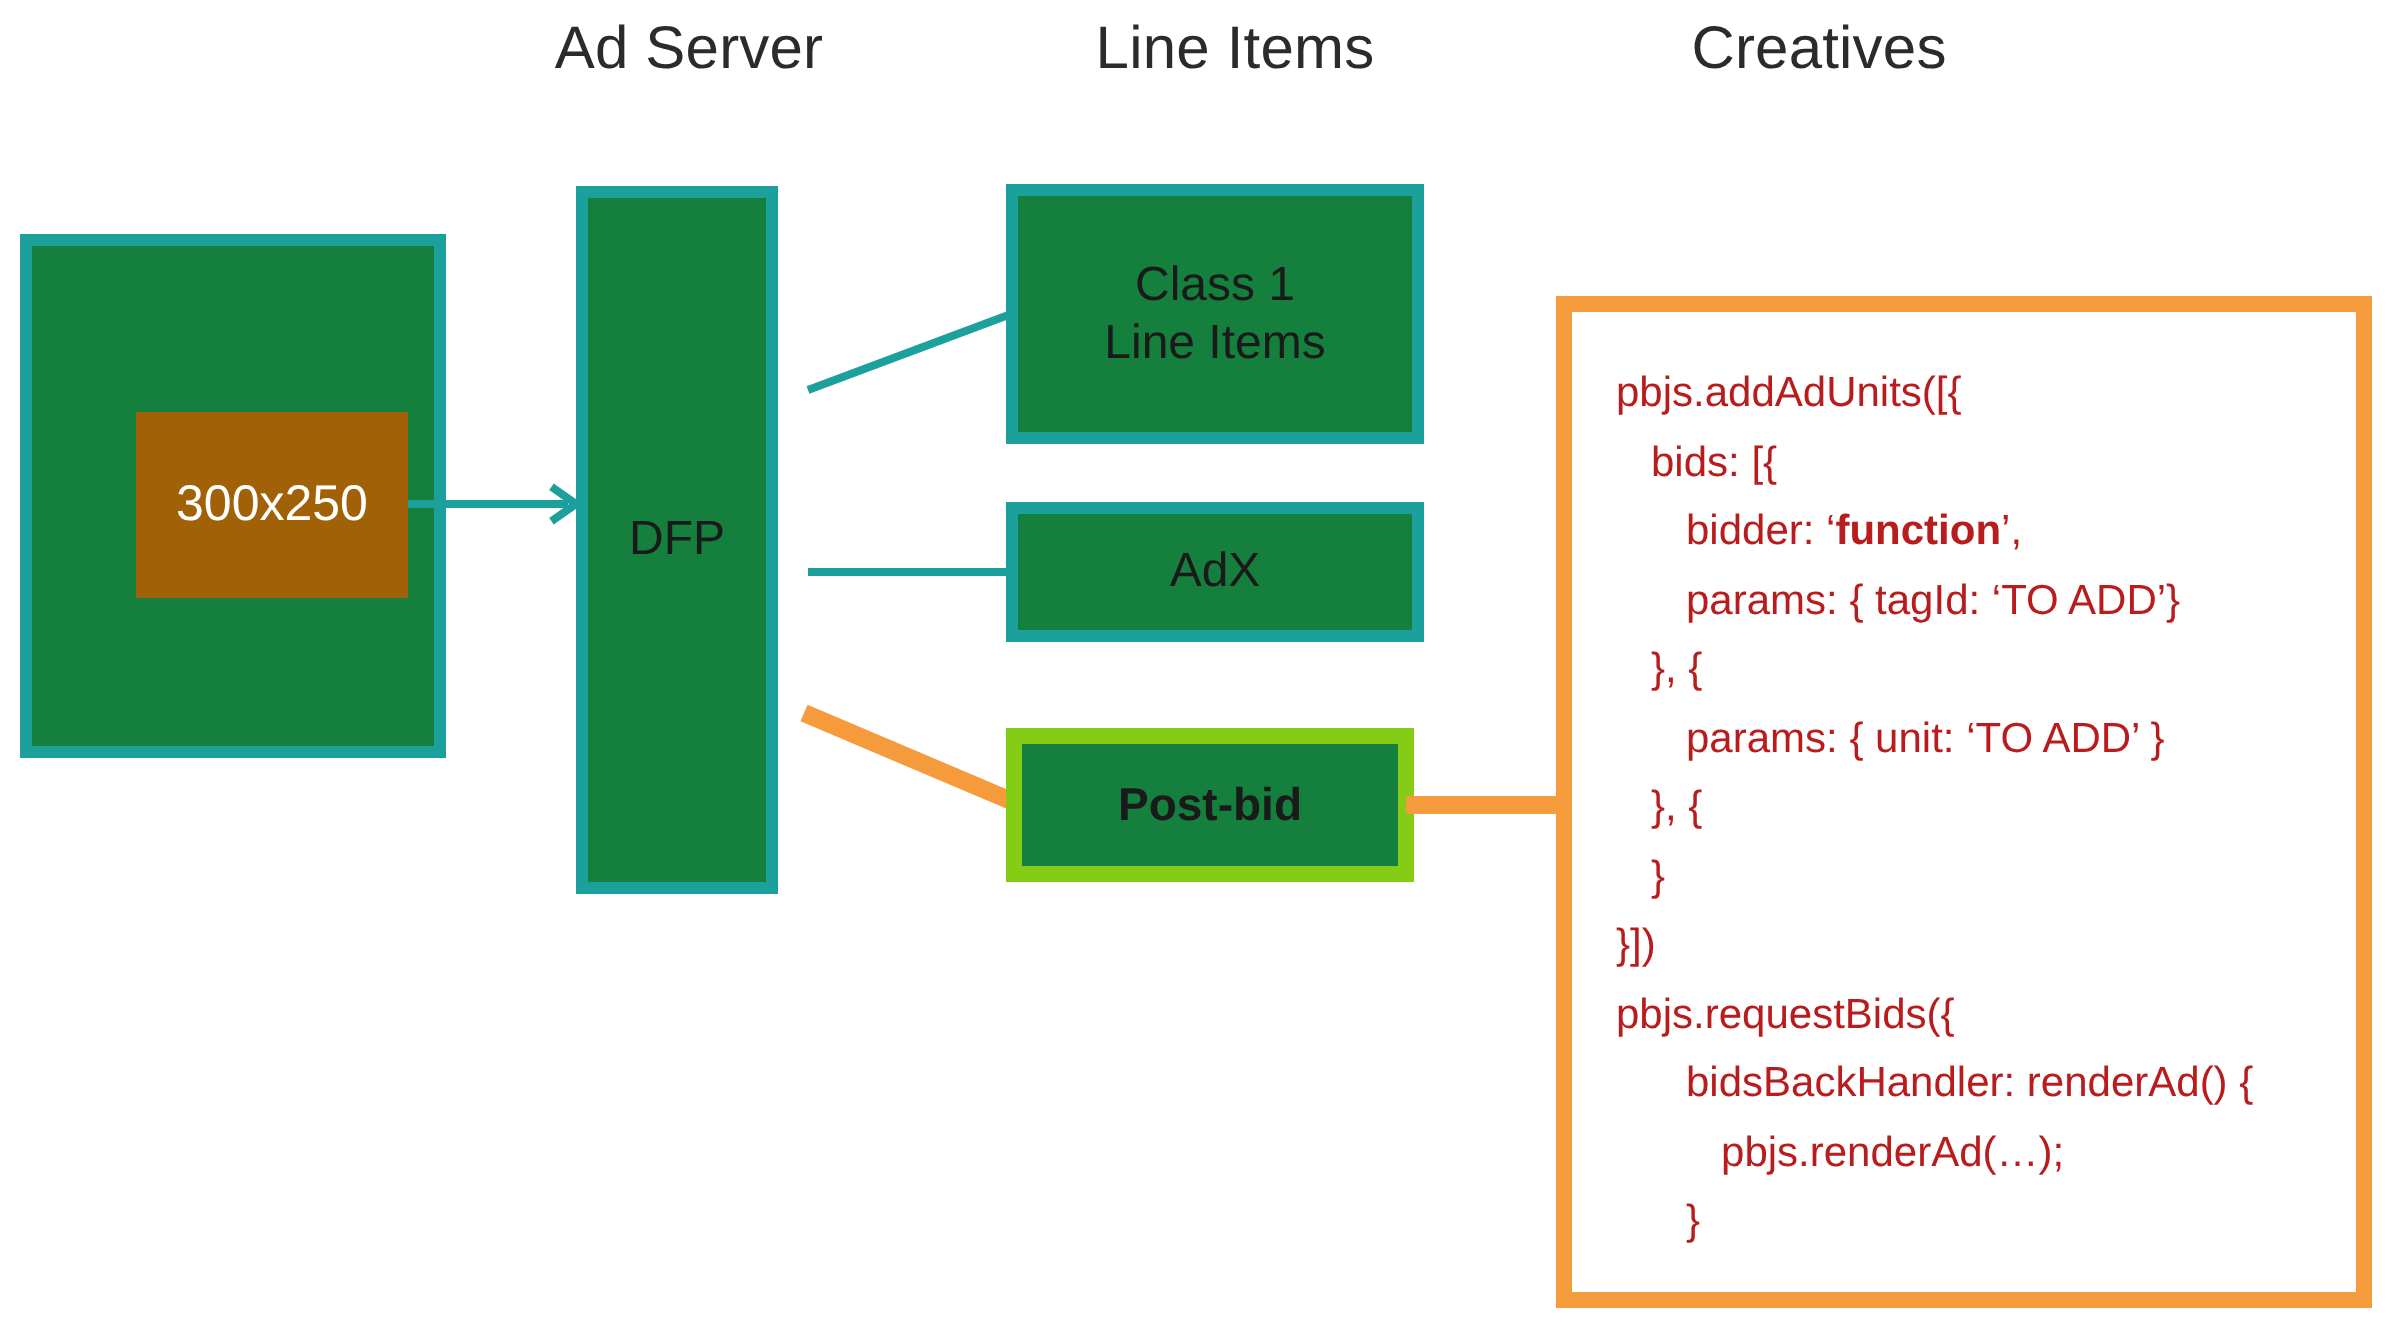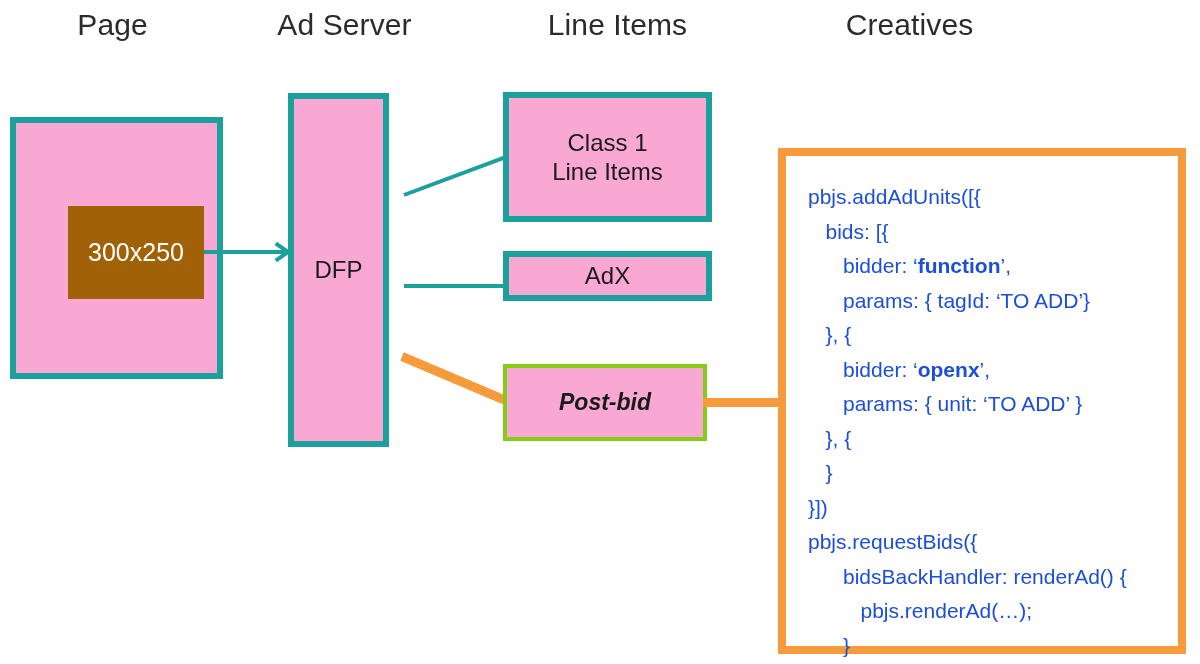--- a/index.html
+++ b/index.html
@@ -28,28 +28,28 @@
     letter-spacing: 0.1px;
     white-space: nowrap;
     text-align: center;
     line-height: 1;
   }
 
   
   .box {
     position: absolute;
     box-sizing: border-box;
-    background: #f9a8d4;
+    background: #15803d;
     display: flex;
     align-items: center;
     justify-content: center;
     text-align: center;
   }
   .box-teal { border: 6px solid #1ba09c; }
-  .box-orange { border: 4px solid #84cc16; font-style: italic; }
+  .box-orange { border: 8px solid #84cc16; }
 
   .box-label {
     font-size: 24px;
     color: #1a1a1a;
     line-height: 1.22;
     white-space: pre-line;
   }
   .box-label.bold { font-weight: bold; font-size: 23px; }
 
   
@@ -105,31 +105,30 @@
   #code-lines {
     position: absolute;
     left: 22px;
     top: 24px;
     right: 10px;
   }
   .code-line {
     font-family: "Liberation Sans", "DejaVu Sans", sans-serif;
     font-size: 21px;
     line-height: 34.5px;
-    color: #1d4ed8;
+    color: #b91c1c;
     white-space: pre;
   }
   .code-line b { font-weight: bold; }
 </style>
 </head>
 <body>
 
 <div id="canvas">
 
-  <div class="col-heading" style="left:0px; top:10px; width:225px;">Page</div>
   <div class="col-heading" style="left:232px; top:10px; width:225px;">Ad Server</div>
   <div class="col-heading" style="left:505px; top:10px; width:225px;">Line Items</div>
   <div class="col-heading" style="left:797px; top:10px; width:225px;">Creatives</div>
 
   <div class="box box-teal" style="left:10px; top:117px; width:213px; height:262px;">
   </div>
 
   <div id="ad-slot" style="left:68px; top:206px; width:136px; height:93px;">
     <span class="slot-text">300x250</span>
   </div>
@@ -150,38 +149,37 @@
   <div class="conn" style="left:404px; top:284px; width:101px; height:4px;"></div>
 
   <div class="diag conn-orange" style="left:402px; top:352px; width:112px; height:9px;
        transform: rotate(23deg);"></div>
 
   <div class="box box-teal" style="left:503px; top:92px; width:209px; height:130px;">
     <span class="box-label">Class 1
 Line Items</span>
   </div>
 
-  <div class="box box-teal" style="left:503px; top:251px; width:209px; height:50px;">
+  <div class="box box-teal" style="left:503px; top:251px; width:209px; height:70px;">
     <span class="box-label">AdX</span>
   </div>
 
   <div class="box box-orange" style="left:503px; top:364px; width:204px; height:77px;">
     <span class="box-label bold">Post-bid</span>
   </div>
 
   <div class="conn conn-orange" style="left:703px; top:398px; width:82px; height:9px;"></div>
 
   <div id="code-panel" style="left:778px; top:148px; width:408px; height:506px;">
     <div id="code-lines">
         <div class="code-line">pbjs.addAdUnits([{</div>
         <div class="code-line">   bids: [{</div>
         <div class="code-line">      bidder: ‘<b>function</b>’,</div>
         <div class="code-line">      params: { tagId: ‘TO ADD’}</div>
         <div class="code-line">   }, {</div>
-        <div class="code-line">      bidder: ‘<b>openx</b>’,</div>
         <div class="code-line">      params: { unit: ‘TO ADD’ }</div>
         <div class="code-line">   }, {</div>
         <div class="code-line">   }</div>
         <div class="code-line">}])</div>
         <div class="code-line">pbjs.requestBids({</div>
         <div class="code-line">      bidsBackHandler: renderAd() {</div>
         <div class="code-line">         pbjs.renderAd(…);</div>
         <div class="code-line">      }</div>
       </div>
   </div>

